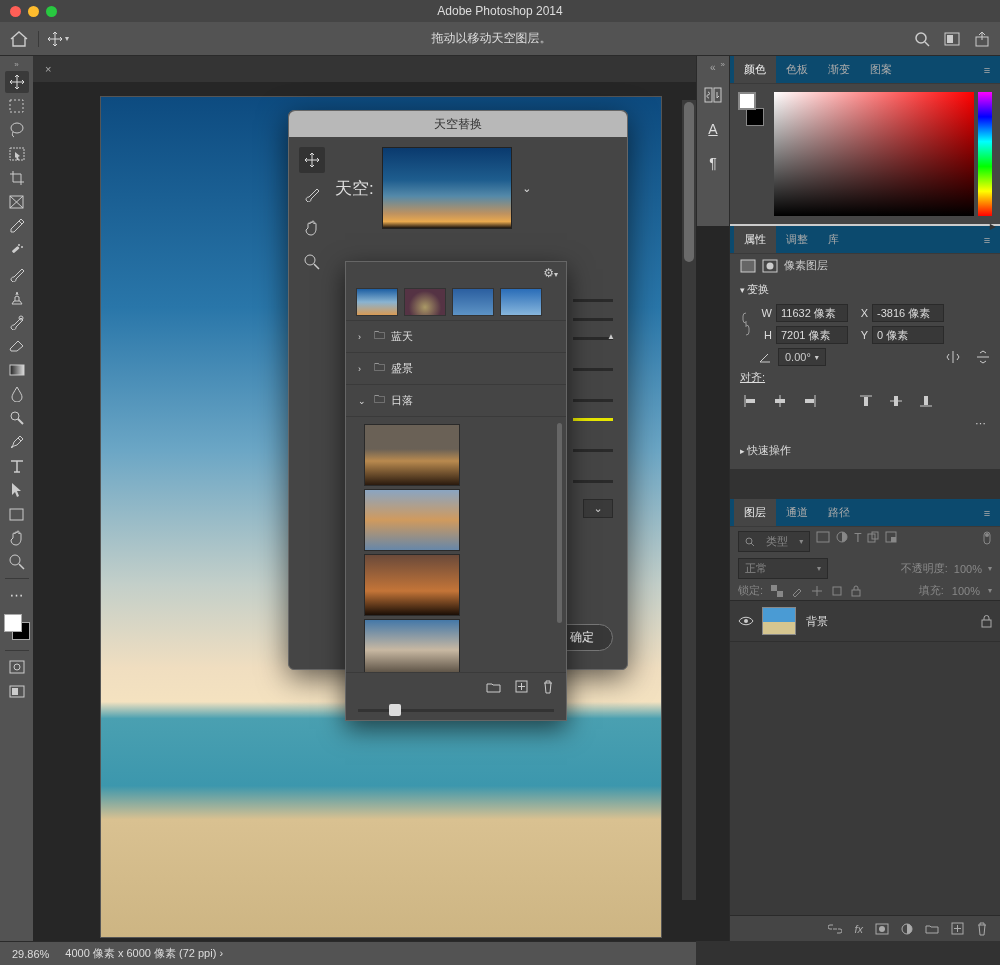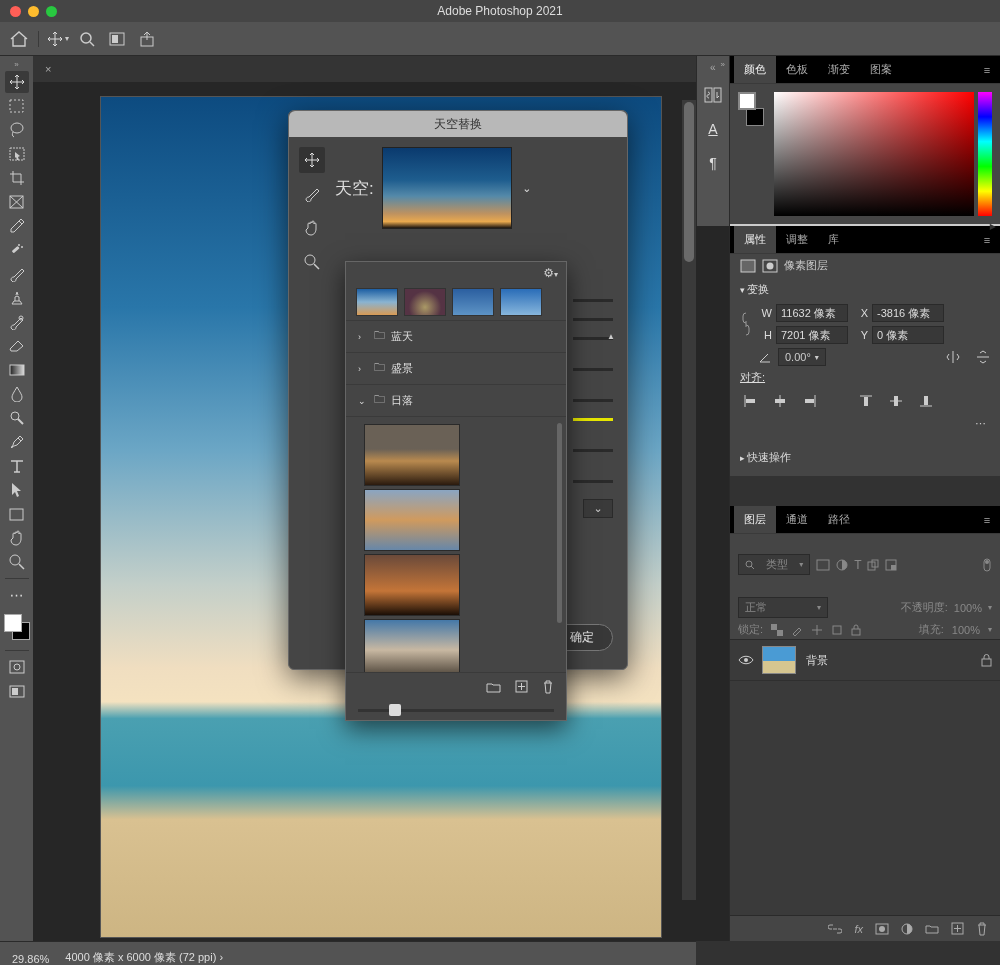--- a/index.html
+++ b/index.html
@@ -29,21 +29,21 @@
 .fg-sw { position: absolute; top: 0; left: 0; width: 18px; height: 18px; background: #fff; border: 1px solid #aaa; }
 .bg-sw { position: absolute; bottom: 0; right: 0; width: 18px; height: 18px; background: #000; border: 1px solid #aaa; }
 
 .canvas-area { flex: 1; background: #262626; display: flex; flex-direction: column; position: relative; }
 .doc-tab { height: 26px; background: #343434; display: flex; align-items: center; padding-left: 12px; gap: 8px; color: #ddd; font-size: 11px; }
 .doc-tab .x { color: #aaa; }
 .canvas-viewport { flex: 1; display: flex; align-items: flex-start; justify-content: center; padding-top: 14px; overflow: hidden; }
 .photo { width: 562px; height: 842px; border: 1px solid #555; position: relative; background: linear-gradient(to bottom, #0d4b80 0%, #2976a9 25%, #6ba6c5 42%, #c3cfc9 58%, #f0dec0 68%, #f4e2c0 72%, #4aa0b1 74%, #3c97ad 82%, #d9c191 86%, #cdb583 100%); }
 
 
-.right { width: 271px; background: #000000; display: flex; flex-direction: column; border-left: 1px solid #2a2a2a; }
+.right { width: 271px; background: #0c4a6e; display: flex; flex-direction: column; border-left: 1px solid #2a2a2a; }
 
 .rail { position: absolute; right: 271px; top: 56px; width: 33px; background: #535353; display: flex; flex-direction: column; align-items: center; padding-top: 10px; gap: 18px; border-left: 1px solid #2a2a2a; height: 170px;}
 .rail .railbtn { color: #ddd; }
 
 .panel-header { display: flex; align-items: center; height: 28px; border-bottom: 1px solid #3a3a3a; padding: 0 4px; }
 .ptab { padding: 6px 10px; font-size: 11px; color: #aaa; cursor: pointer; }
 .ptab.active { background: #454545; color: #eee; }
 .ptab-spacer { flex: 1; }
 .panel-menu { width: 18px; text-align: center; color: #aaa; }
 
@@ -65,34 +65,34 @@
 .field-group { display: flex; gap: 6px; padding: 2px 10px; }
 .fld { display: flex; align-items: center; gap: 4px; }
 .fld-label { width: 14px; text-align: right; color: #ddd; }
 .fld-input { background: #383838; border: 1px solid #2a2a2a; color: #ddd; padding: 2px 4px; width: 72px; font-size: 11px; }
 .angle-btn { display: inline-flex; align-items: center; background: #3a3a3a; border: 1px solid #2a2a2a; padding: 2px 6px; gap: 4px; }
 .icon-row { display: flex; gap: 10px; padding: 4px 10px; }
 .icon-btn { width: 20px; height: 20px; display: flex; align-items: center; justify-content: center; color: #ccc; }
 .more-dots { text-align: right; padding: 2px 14px; color: #ccc; }
 
 .layers-panel { background: #454545; flex: 1; display: flex; flex-direction: column; min-height: 0; }
-.layers-controls { padding: 20px 8px; display: flex; align-items: center; gap: 6px; font-size: 11px; color: #888; }
+.layers-controls { padding: 4px 8px; display: flex; gap: 6px; font-size: 11px; color: #888; }
 .dropdown { background: #3a3a3a; border: 1px solid #2a2a2a; padding: 2px 6px; display: inline-flex; align-items: center; gap: 4px; }
 .layers-row2 { padding: 2px 8px; display: flex; align-items: center; gap: 6px; color: #888; font-size: 11px; }
 .lock-row { padding: 2px 8px; display: flex; align-items: center; gap: 8px; color: #888; font-size: 11px; }
 .layer-list { flex: 1; background: #3a3a3a; overflow: auto; border-top: 1px solid #2a2a2a; }
 .layer-item { display: flex; align-items: center; padding: 6px 8px; gap: 10px; border-bottom: 1px solid #2f2f2f; }
 .eye { width: 14px; }
 .layer-thumb { width: 34px; height: 28px; background: linear-gradient(to bottom, #4a9bd4 55%, #d6c690 55%); border: 1px solid #888; }
 .layer-name { flex: 1; color: #ddd; }
 .lock-icon { color: #aaa; }
 .layers-footer { height: 26px; background: #454545; display: flex; align-items: center; justify-content: flex-end; gap: 12px; padding: 0 12px; border-top: 1px solid #2a2a2a; color: #aaa; }
 
 
-.statusbar { height: 24px; background: #535353; display: flex; align-items: flex-end; gap: 16px; padding: 0 12px; color: #ddd; font-size: 11px; position: absolute; bottom: 0; left: 0; width: 696px; border-top: 1px solid #2a2a2a;}
+.statusbar { height: 24px; background: #535353; display: flex; align-items: center; gap: 16px; padding: 0 12px; color: #ddd; font-size: 11px; position: absolute; bottom: 0; left: 0; width: 696px; border-top: 1px solid #2a2a2a;}
 
 
 .dialog { position: absolute; left: 288px; top: 110px; width: 340px; background: #454545; border-radius: 6px; box-shadow: 0 8px 30px rgba(0,0,0,0.6); border: 1px solid #666; }
 .dialog-title { height: 26px; background: #b8b8b8; color: #333; display: flex; align-items: center; justify-content: center; border-radius: 6px 6px 0 0; font-size: 12px; position: relative; }
 .dialog-body { padding: 10px; display: flex; gap: 10px; }
 .dialog-tools { display: flex; flex-direction: column; gap: 8px; }
 .dtool { width: 26px; height: 26px; display: flex; align-items: center; justify-content: center; color: #ddd; border-radius: 2px; }
 .dtool.sel { background: #333; }
 .dialog-main { flex: 1; }
 .sky-row { display: flex; align-items: center; gap: 8px; }
@@ -138,35 +138,36 @@
 </style>
 </head>
 <body>
 
 <div class="titlebar">
   <div class="traffic-lights">
     <div class="tl red"></div>
     <div class="tl yellow"></div>
     <div class="tl green"></div>
   </div>
-  <div class="title-text">Adobe Photoshop 2021</div>
+  <div class="title-text">Adobe Photoshop 2014</div>
 </div>
 
 <div class="optbar">
   <span class="home-icon">
     <svg width="18" height="16" viewBox="0 0 18 16">
         <path d="M1 8 L9 1 L17 8 M3 7 V15 H15 V7" fill="none" stroke="#ccc" stroke-width="1.4"></path>
       </svg>
   </span>
   <span style="display:flex;align-items:center;gap:2px;border-left:1px solid #3a3a3a;padding-left:8px;">
     <svg width="16" height="16" viewBox="0 0 16 16">
         <path d="M8 1v14M1 8h14M8 1l-2 2M8 1l2 2M8 15l-2-2M8 15l2-2M1 8l2-2M1 8l2 2M15 8l-2-2M15 8l-2 2" stroke="#ddd" fill="none"></path>
       </svg>
     <span style="font-size:8px;color:#ccc;">▾</span>
   </span>
+  <div class="optbar-center">拖动以移动天空图层。</div>
   <div class="optbar-right">
     <span>
         <svg width="16" height="16" viewBox="0 0 16 16">
           <circle cx="7" cy="7" r="5" stroke="#ccc" fill="none" stroke-width="1.5"></circle>
           <line x1="11" y1="11" x2="15" y2="15" stroke="#ccc" stroke-width="1.5"></line>
         </svg>
       </span>
     <span>
         <svg width="16" height="14" viewBox="0 0 16 14">
           <rect x="1" y="1" width="14" height="12" stroke="#ccc" fill="none"></rect>
@@ -469,21 +470,21 @@
             </svg>
           </span>
         <span class="icon-btn">
             <svg width="14" height="14">
               <line x1="1" y1="12" x2="13" y2="12" stroke="#ccc"></line>
               <rect x="5" y="2" width="4" height="9" fill="#ccc"></rect>
             </svg>
           </span>
       </div>
       <div class="more-dots">⋯</div>
-      <div class="prop-section prop-label collapsed" style="margin-top:13px;">快速操作</div>
+      <div class="prop-section prop-label collapsed" style="margin-top:6px;">快速操作</div>
     </div>
 
     <div style="height:30px;background:#323232;"></div>
 
     <div class="panel-header">
       <div class="ptab active">图层</div>
       <div class="ptab">通道</div>
       <div class="ptab">路径</div>
       <div class="ptab-spacer"></div>
       <div class="panel-menu">≡</div>

